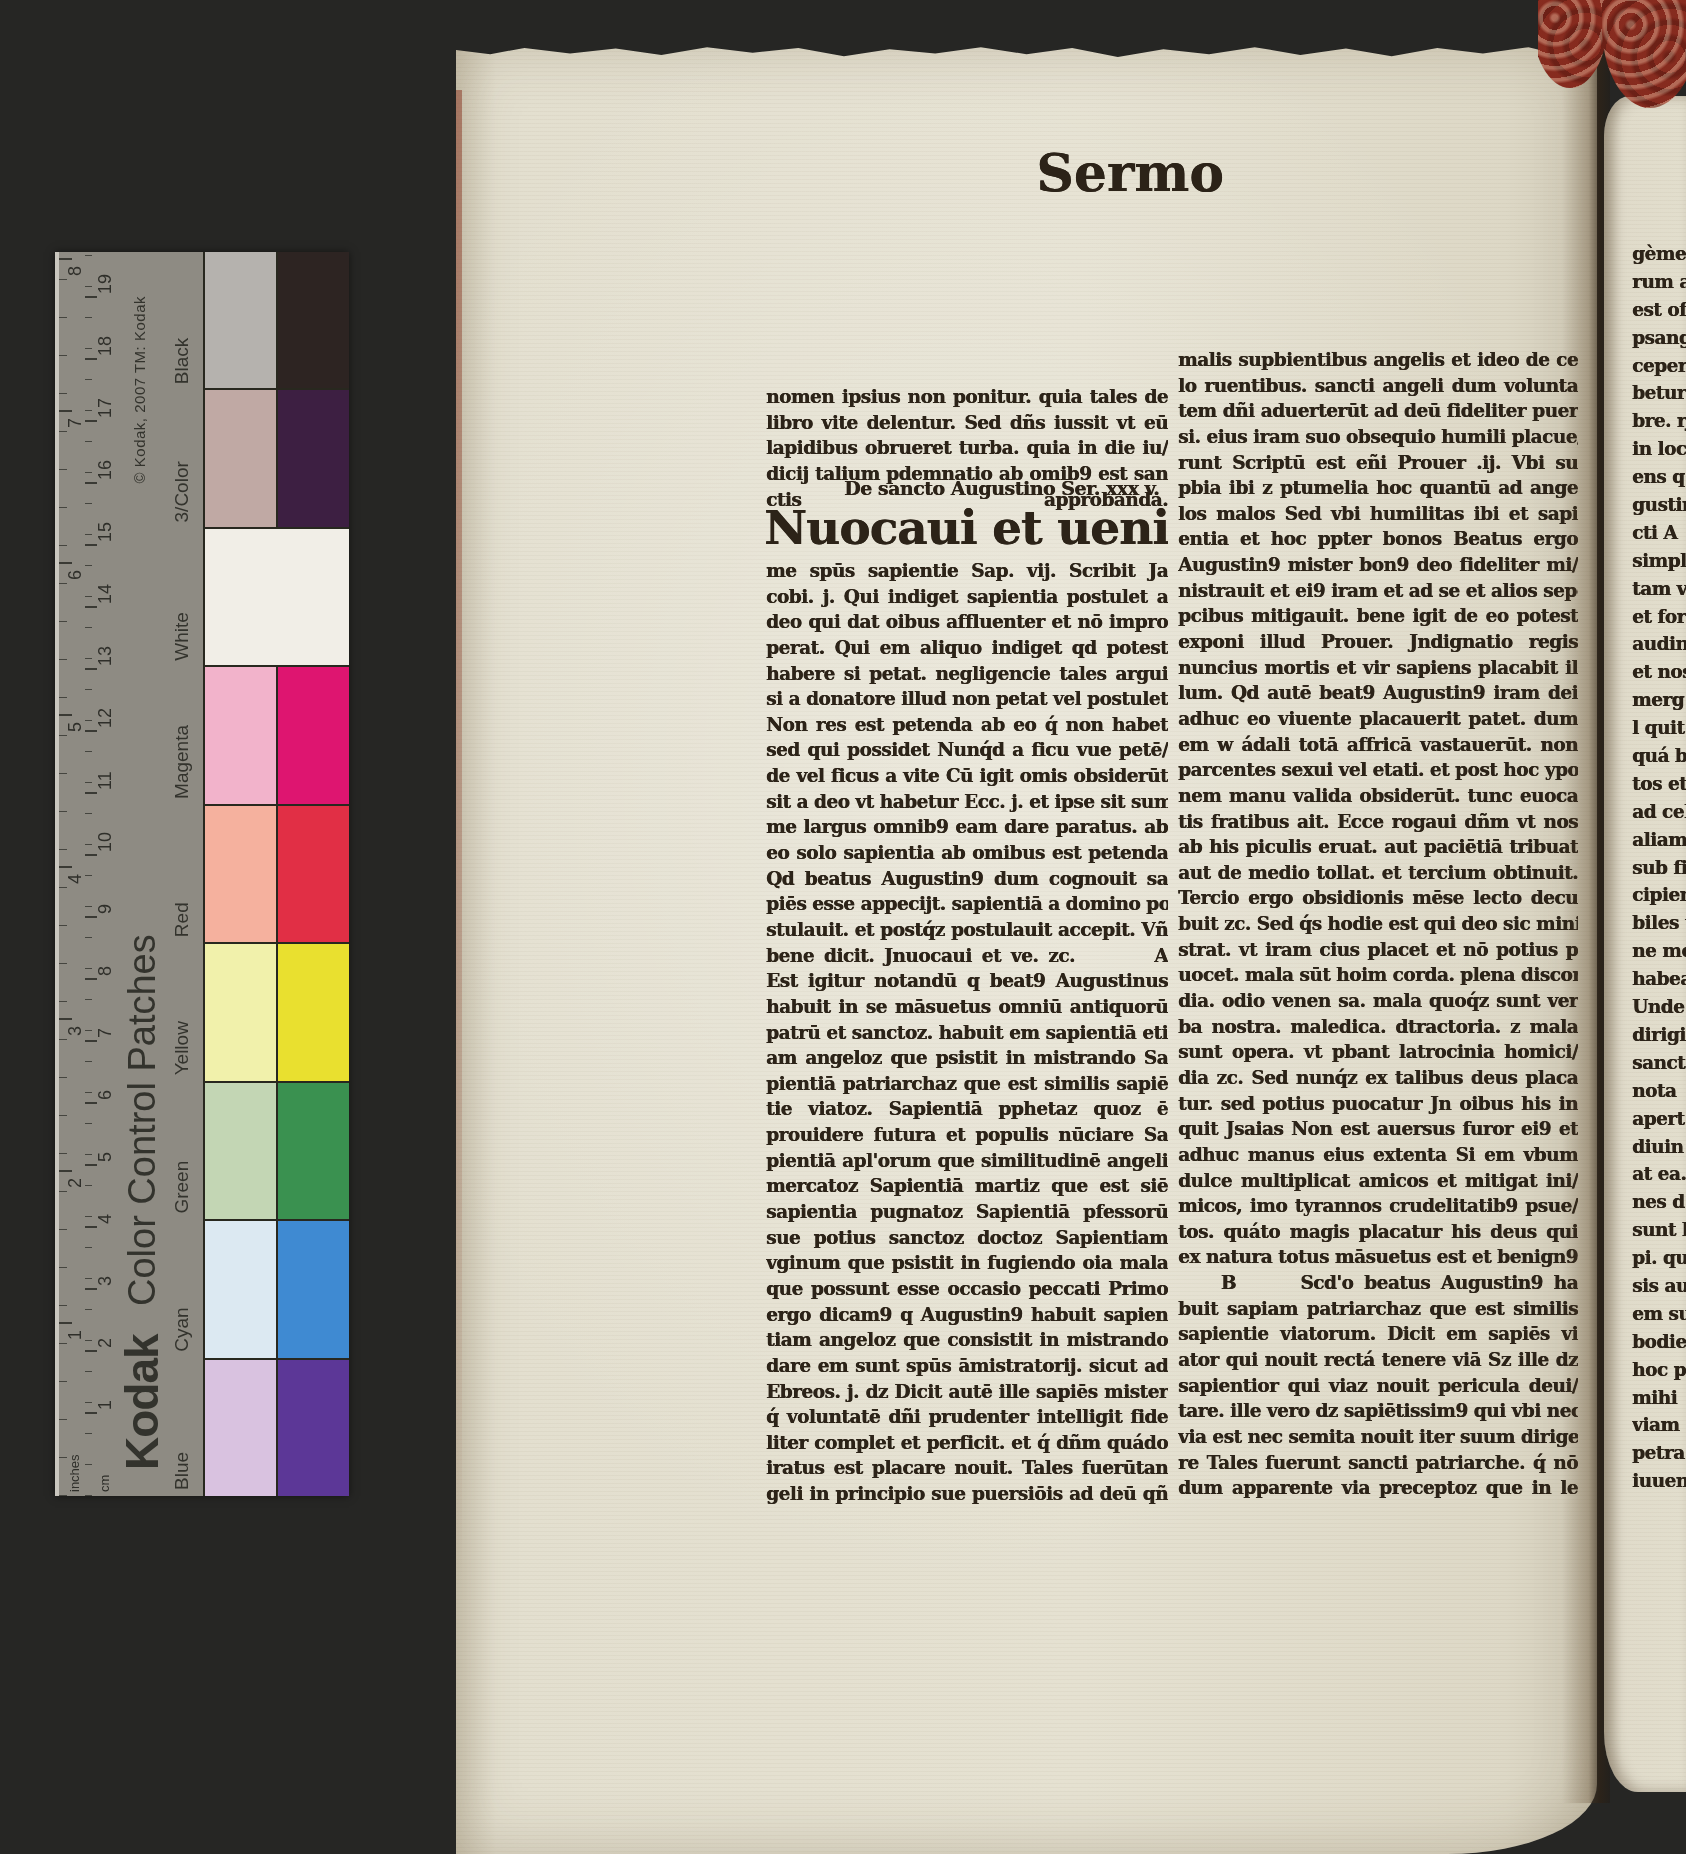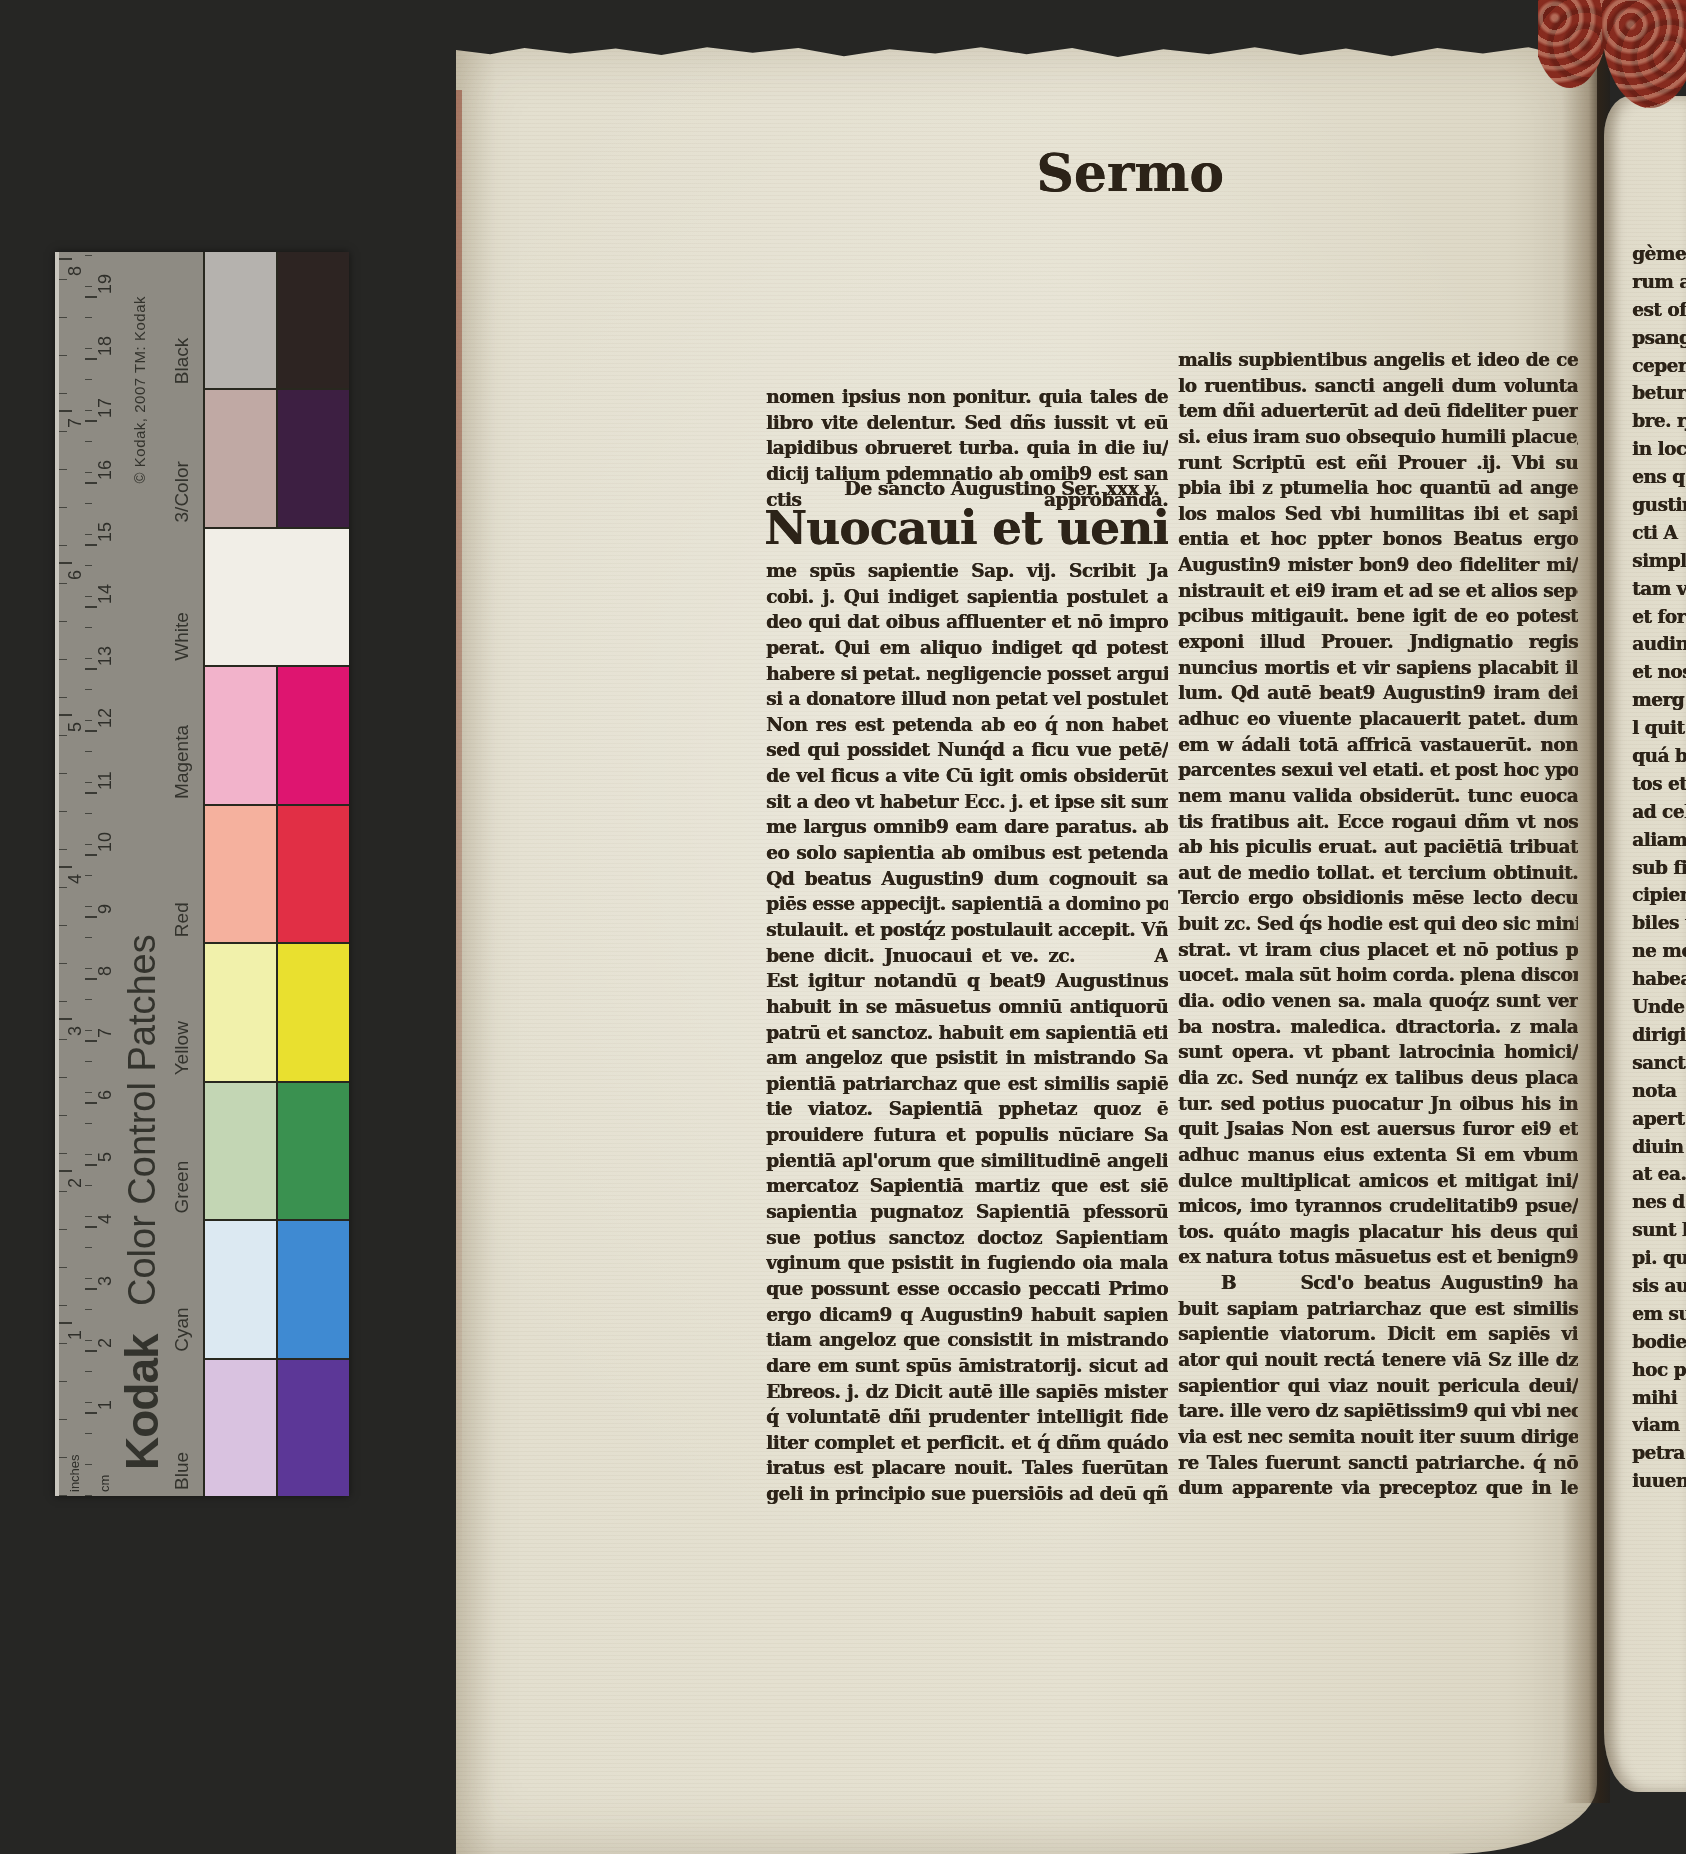--- a/index.html
+++ b/index.html
@@ -126,21 +126,21 @@
     <div class="tline gothic">dicij talium pdemnatio ab omib9 est san</div>
     <div class="tline gothic">ctis approbanda.</div>
   </div>
 <div class="rubric gothic">De sancto Augustino Ser. xxx v.</div>
 <div class="incipit gothic">Nuocaui et uenit in</div>
 <div class="tcol" id="col1-body">
     <div class="tline gothic">me spūs sapientie Sap. vij. Scribit Ja</div>
     <div class="tline gothic">cobi. j. Qui indiget sapientia postulet a</div>
     <div class="tline gothic">deo qui dat oibus affluenter et nō impro</div>
     <div class="tline gothic">perat. Qui em aliquo indiget qd potest</div>
-    <div class="tline gothic">habere si petat. negligencie posset argui</div>
+    <div class="tline gothic">habere si petat. negligencie tales argui</div>
     <div class="tline gothic">si a donatore illud non petat vel postulet</div>
     <div class="tline gothic">Non res est petenda ab eo q́ non habet</div>
     <div class="tline gothic">sed qui possidet Nunq́d a ficu vue petē/</div>
     <div class="tline gothic">de vel ficus a vite Cū igit omis obsiderūt</div>
     <div class="tline gothic">sit a deo vt habetur Ecc. j. et ipse sit sum</div>
     <div class="tline gothic">me largus omnib9 eam dare paratus. ab</div>
     <div class="tline gothic">eo solo sapientia ab omibus est petenda</div>
     <div class="tline gothic">Qd beatus Augustin9 dum cognouit sa</div>
     <div class="tline gothic">piēs esse appecijt. sapientiā a domino po</div>
     <div class="tline gothic">stulauit. et postq́z postulauit accepit. Vñ</div>

